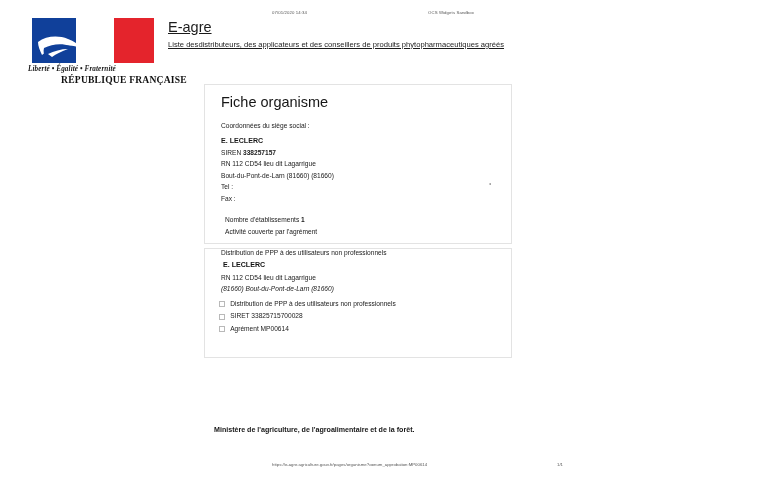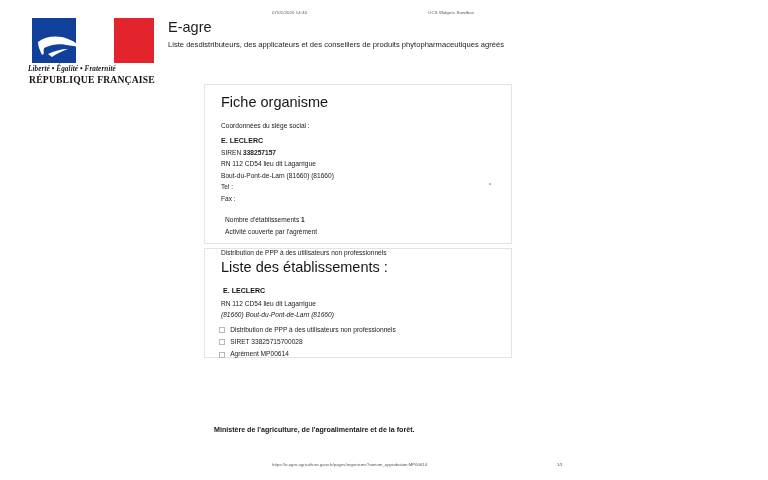--- a/index.html
+++ b/index.html
@@ -95,26 +95,28 @@
   .republique {
     margin-top: 1px;
     width: 128px;
     text-align: center;
     font-family: "Liberation Serif", serif;
     font-weight: bold;
     font-size: 9.6px;
     color: #111;
     letter-spacing: 0.2px;
     white-space: nowrap;
+    margin-left: 32px;
   }
 
   .title-block {
     position: absolute;
     left: 168px;
     top: 2px;
+    text-decoration: underline;
   }
   .app-title {
     font-size: 14.5px;
     font-weight: normal;
     color: #1c1c1c;
     margin: 0 0 4px 0;
     line-height: 1.1;
   }
   .app-subtitle {
     font-size: 7.6px;
@@ -323,21 +325,20 @@
       <span>Nombre d'établissements</span>
       <b>1</b>
     </p>
 
     <p class="line indent">Activité couverte par l'agrément</p>
 
     <p class="line spaced-top">Distribution de PPP à des utilisateurs non professionnels</p>
   </section>
 
   <section class="card card-etablissements">
-    <h2 class="card-title">Liste des établissements :</h2>
 
     <div>
       <p class="estab-name">E. LECLERC</p>
       <p class="estab-line">RN 112 CD54 lieu dit Lagarrigue</p>
       <p class="estab-line italic">(81660) Bout-du-Pont-de-Larn (81660)</p>
 
       <ul class="chk-list">
         <li>
           <span class="chk-box"></span>
           <span>Distribution de PPP à des utilisateurs non professionnels</span>

